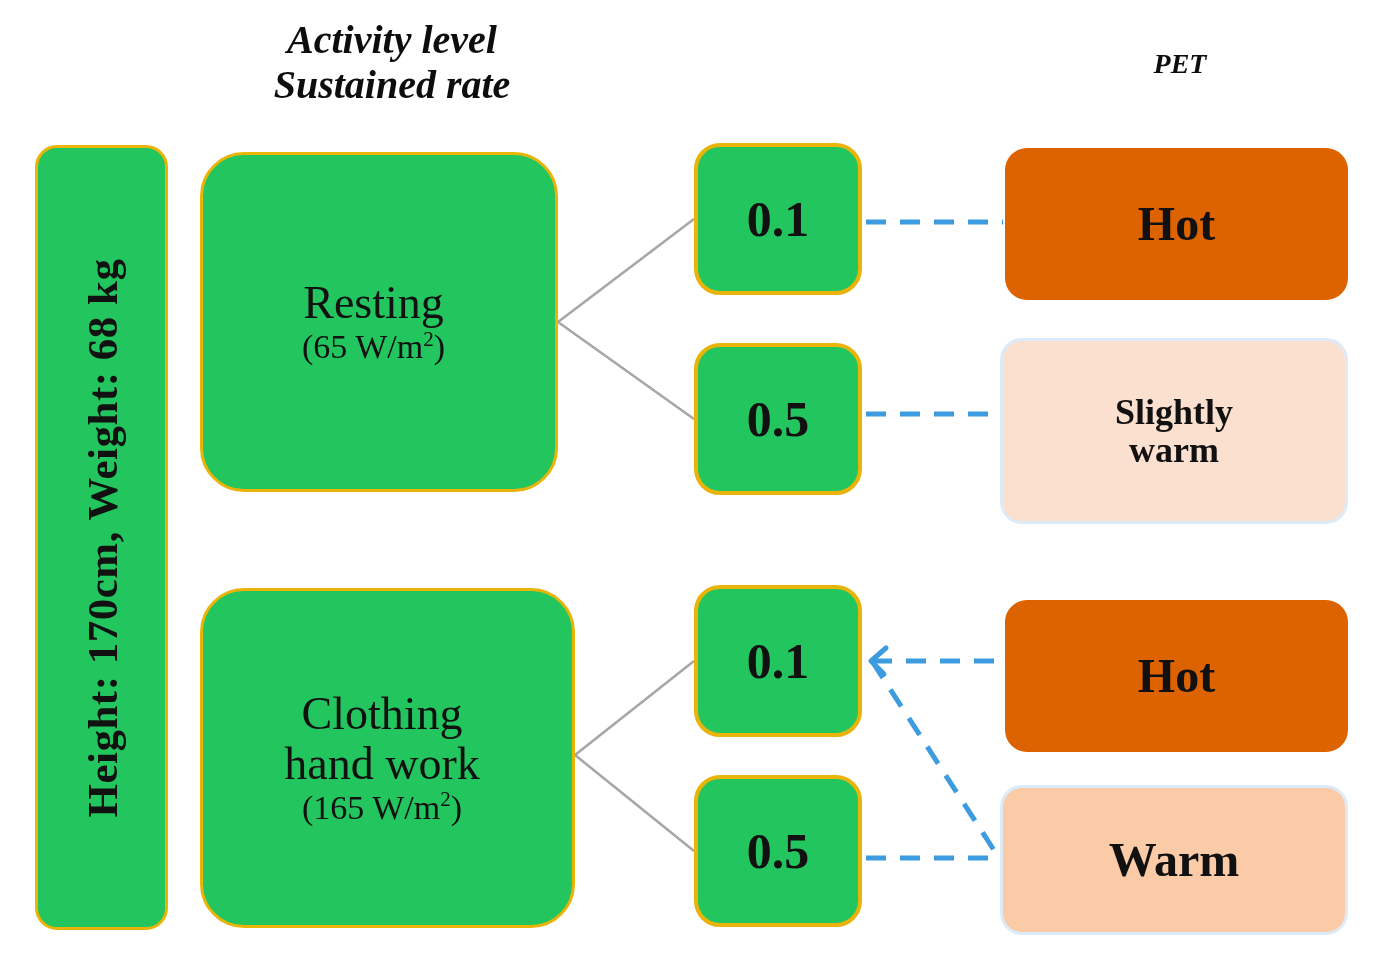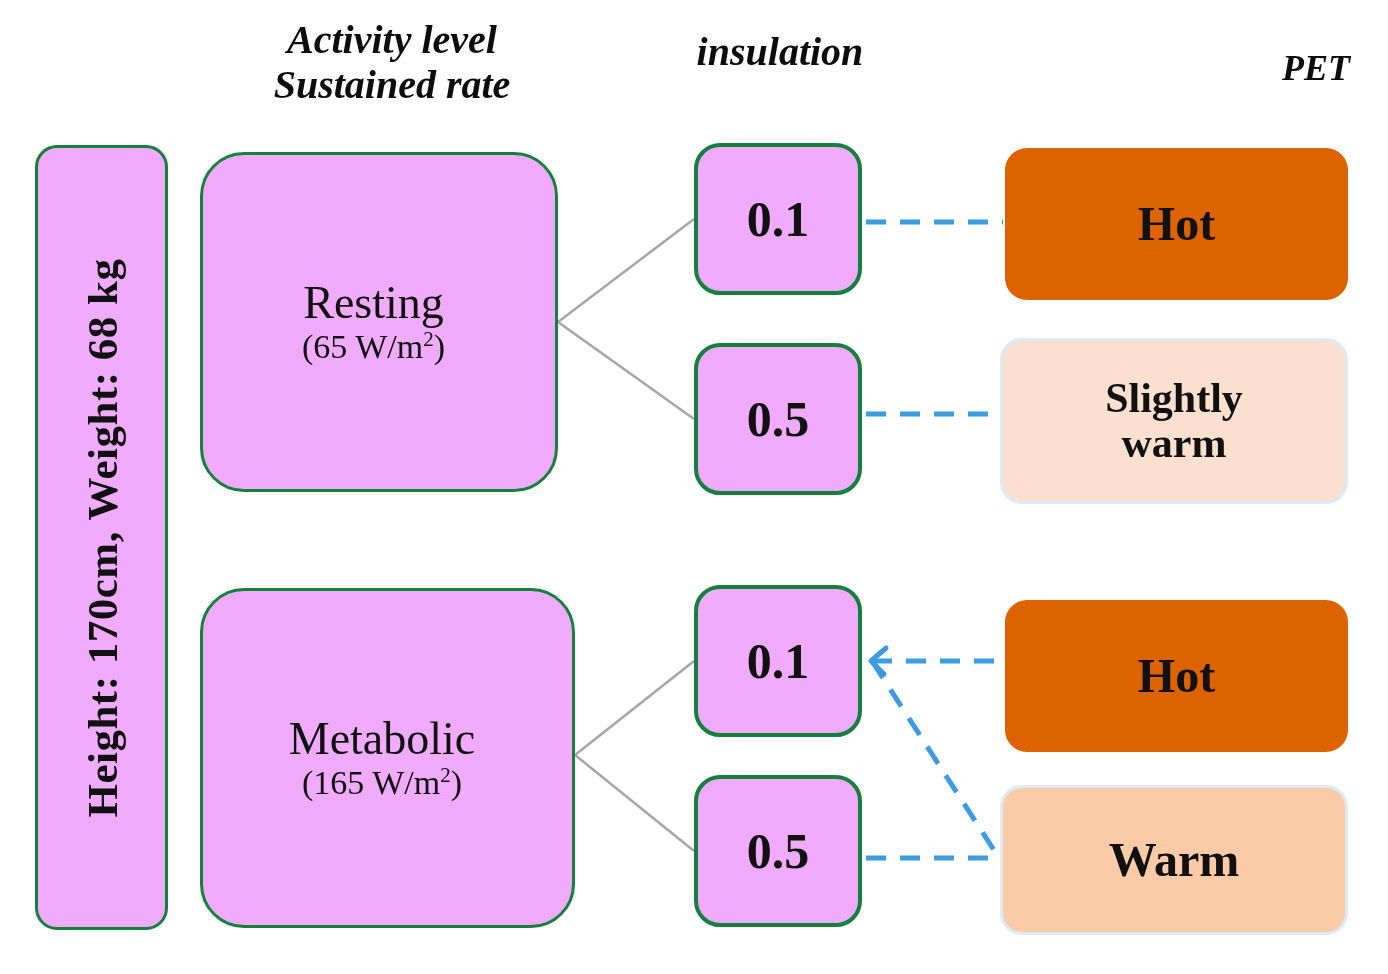--- a/index.html
+++ b/index.html
@@ -4,24 +4,24 @@
 <style>
   html,body{margin:0;padding:0;background:#ffffff;}
   body{width:1388px;height:974px;position:relative;overflow:hidden;
        font-family:"Liberation Serif",serif;color:#111;}
   #stage{position:absolute;left:0;top:0;width:1388px;height:974px;}
 
   .col-header{position:absolute;text-align:center;font-style:italic;font-weight:bold;
               font-family:"Liberation Serif",serif;color:#0d0d0d;line-height:1.12;}
   #hdr-activity{left:212px;top:18px;width:360px;font-size:40px;}
   #hdr-clothing{left:660px;top:30px;width:240px;font-size:40px;}
-  #hdr-pet{left:1010px;top:48px;width:340px;font-size:36px;text-align:right;}
+  #hdr-pet{left:1010px;top:48px;width:340px;font-size:28px;}
 
-  .rbox{position:absolute;box-sizing:border-box;background:#f0abfc;
-        border:3px solid #15803d;border-radius:26px;}
+  .rbox{position:absolute;box-sizing:border-box;background:#22c55e;
+        border:3px solid #eab308;border-radius:26px;}
 
   #box-subject{left:35px;top:145px;width:133px;height:785px;border-radius:22px;}
   #subject-label{position:absolute;left:50%;top:50%;
       transform:translate(-50%,-50%) rotate(-90deg);
       transform-origin:center center;white-space:nowrap;
       font-weight:bold;font-size:43px;letter-spacing:.5px;}
 
   #box-resting{left:200px;top:152px;width:358px;height:340px;border-radius:44px;}
   #box-sustained{left:200px;top:588px;width:375px;height:340px;border-radius:44px;}
   .act-inner{position:absolute;left:0;right:11px;top:50%;transform:translateY(-50%);
@@ -35,21 +35,21 @@
   #clo-05-top{left:694px;top:343px;}
   #clo-01-bot{left:694px;top:585px;}
   #clo-05-bot{left:694px;top:775px;}
   .clo-val{position:absolute;left:0;right:0;top:50%;transform:translateY(-50%);
            text-align:center;font-weight:bold;font-size:50px;}
 
   .pet-box{position:absolute;box-sizing:border-box;border-radius:22px;
            display:flex;align-items:center;justify-content:center;
            text-align:center;font-weight:bold;line-height:1.06;}
   #pet-hot-top{left:1005px;top:148px;width:343px;height:152px;font-size:48px;}
-  #pet-slightly{left:1000px;top:338px;width:348px;height:166px;font-size:42px;
+  #pet-slightly{left:1000px;top:338px;width:348px;height:186px;font-size:36px;
                 border:3px solid #DCEBF7;}
   #pet-hot-bot{left:1005px;top:600px;width:343px;height:152px;font-size:48px;}
   #pet-warm{left:1000px;top:785px;width:348px;height:150px;font-size:48px;
             border:3px solid #DCEBF7;}
 
   #links{position:absolute;left:0;top:0;width:1388px;height:974px;
          pointer-events:none;}
 </style>
 </head>
 <body>
@@ -88,38 +88,38 @@
     <g stroke="#3D9BE0" stroke-width="5" fill="none" stroke-linecap="round" stroke-linejoin="round">
       <path d="M886 648 L871 661 L884 674"></path>
     </g>
   </svg>
 
   <div class="col-header" id="hdr-activity">
     <div>Activity level</div>
     <div>Sustained rate</div>
   </div>
   <div class="col-header" id="hdr-clothing">
-    <div>insulation</div>
   </div>
   <div class="col-header" id="hdr-pet">PET</div>
 
   <div class="rbox" id="box-subject">
     <span id="subject-label">Height: 170cm, Weight: 68 kg</span>
   </div>
 
   <div class="rbox" id="box-resting">
     <div class="act-inner">
       <div class="act-title">Resting</div>
       <div class="act-sub">(65 W/m<sup>2</sup>)</div>
     </div>
   </div>
 
   <div class="rbox" id="box-sustained">
     <div class="act-inner">
-      <div class="act-title">Metabolic</div>
+      <div class="act-title">Clothing</div>
+      <div class="act-title">hand work</div>
       <div class="act-sub">(165 W/m<sup>2</sup>)</div>
     </div>
   </div>
 
   <div class="rbox clo-box" id="clo-01-top">
     <span class="clo-val">0.1</span>
   </div>
   <div class="rbox clo-box" id="clo-05-top">
     <span class="clo-val">0.5</span>
   </div>

